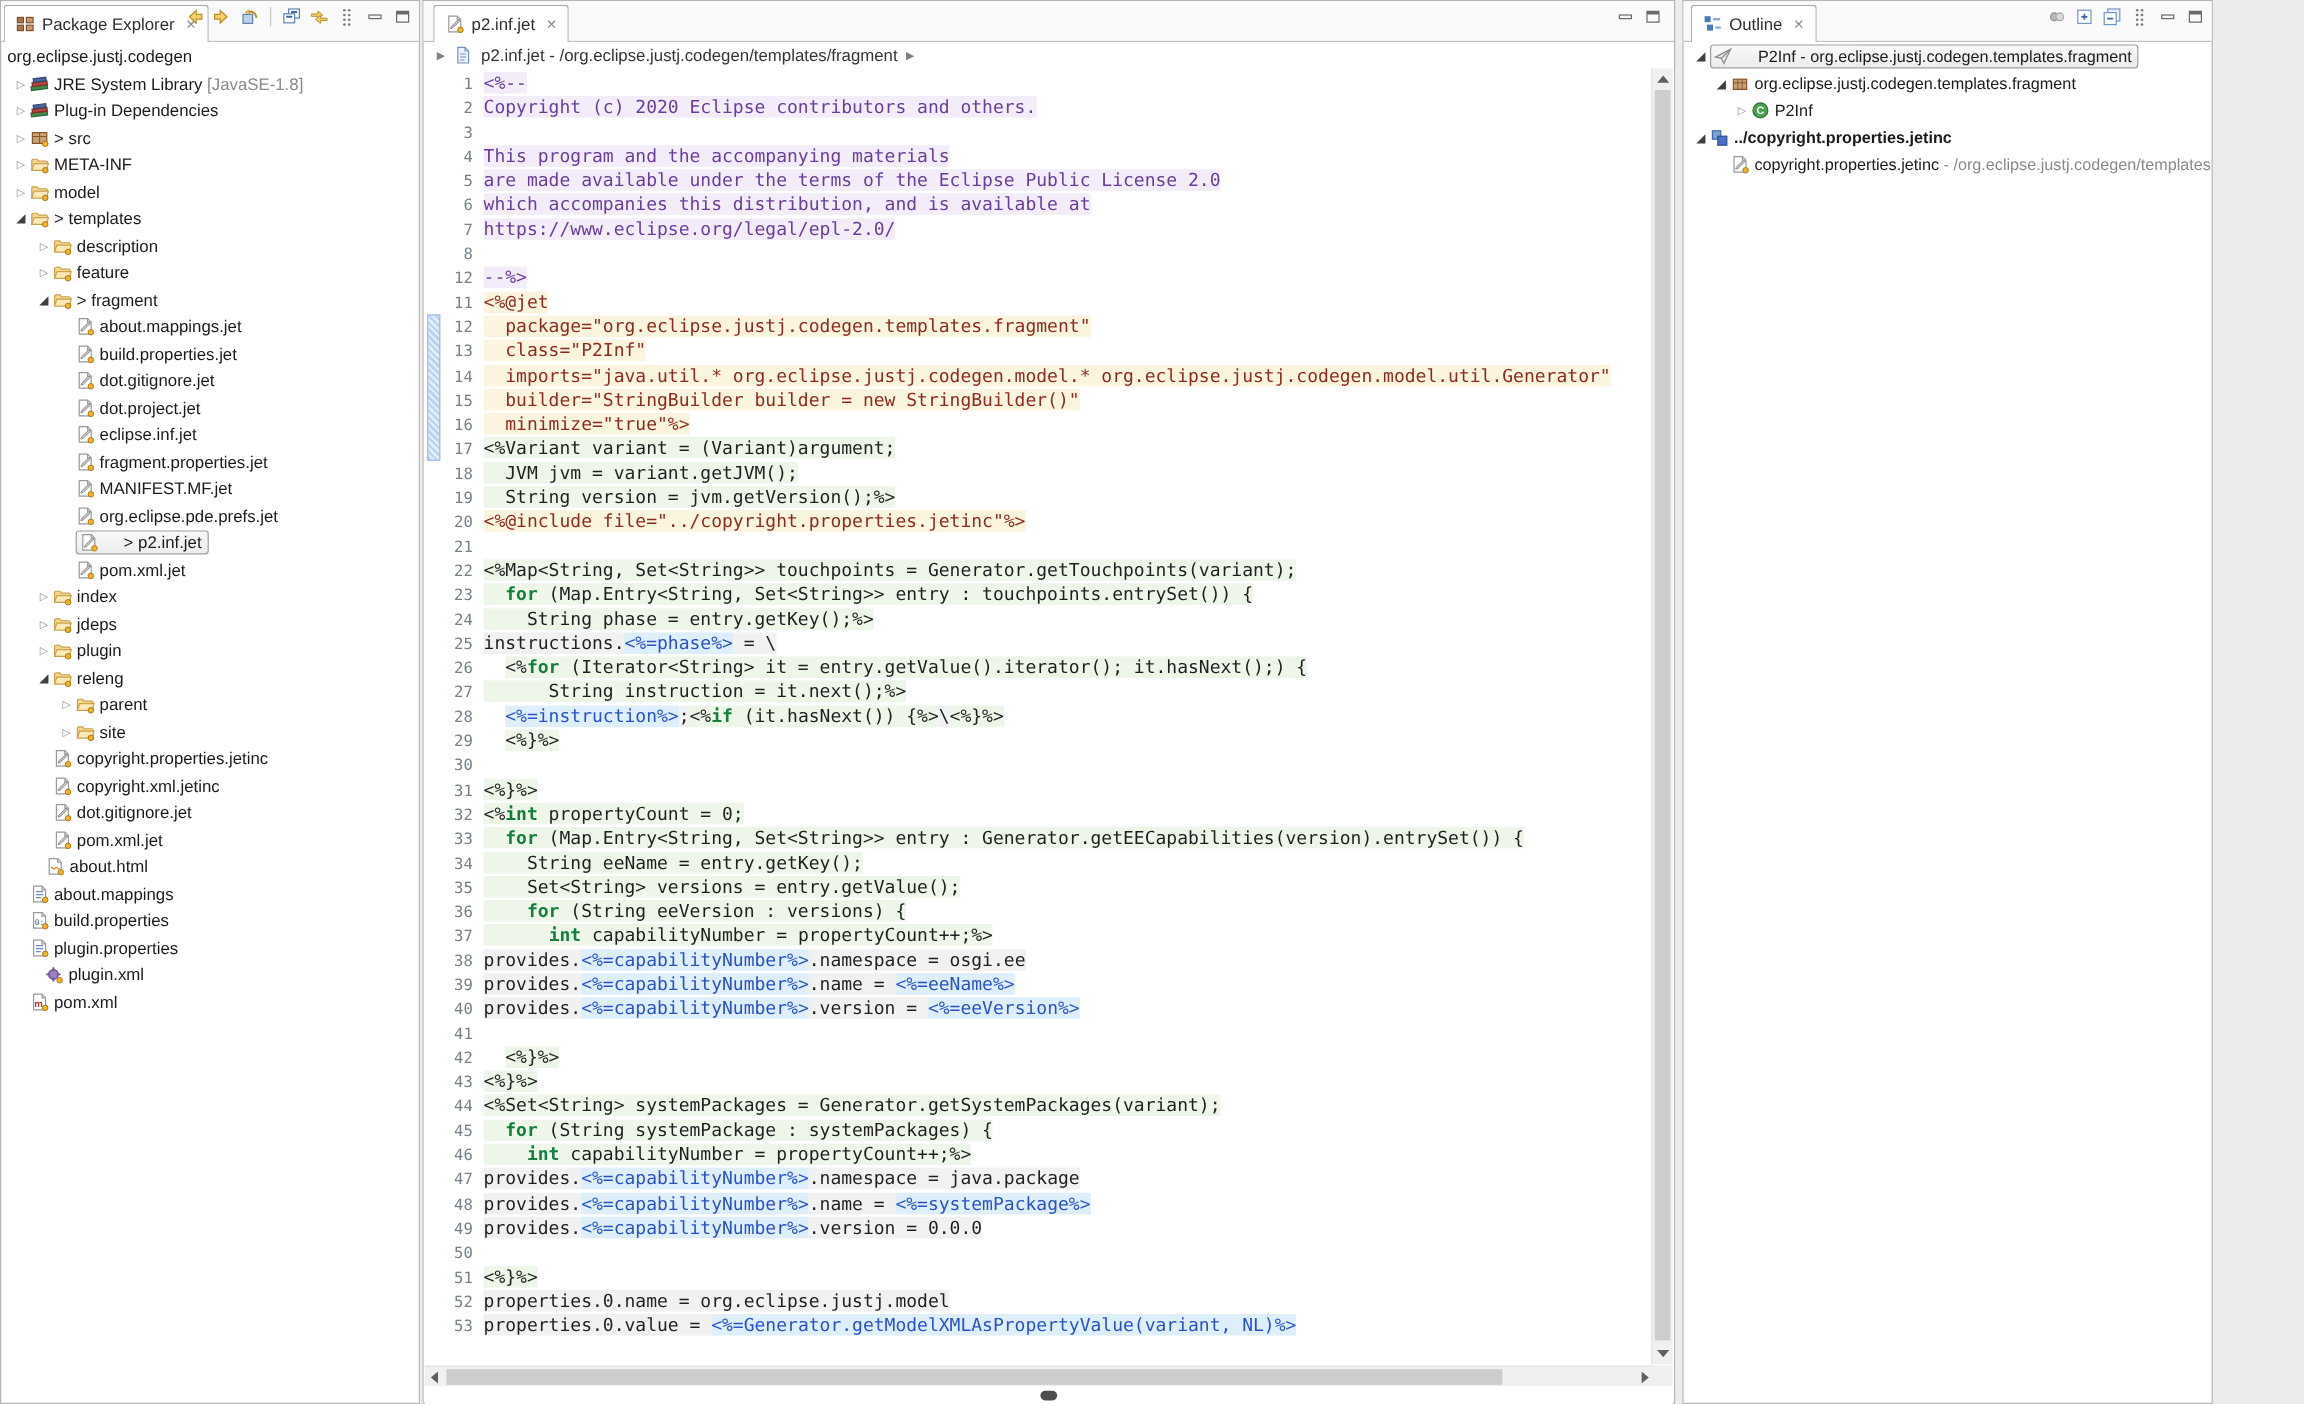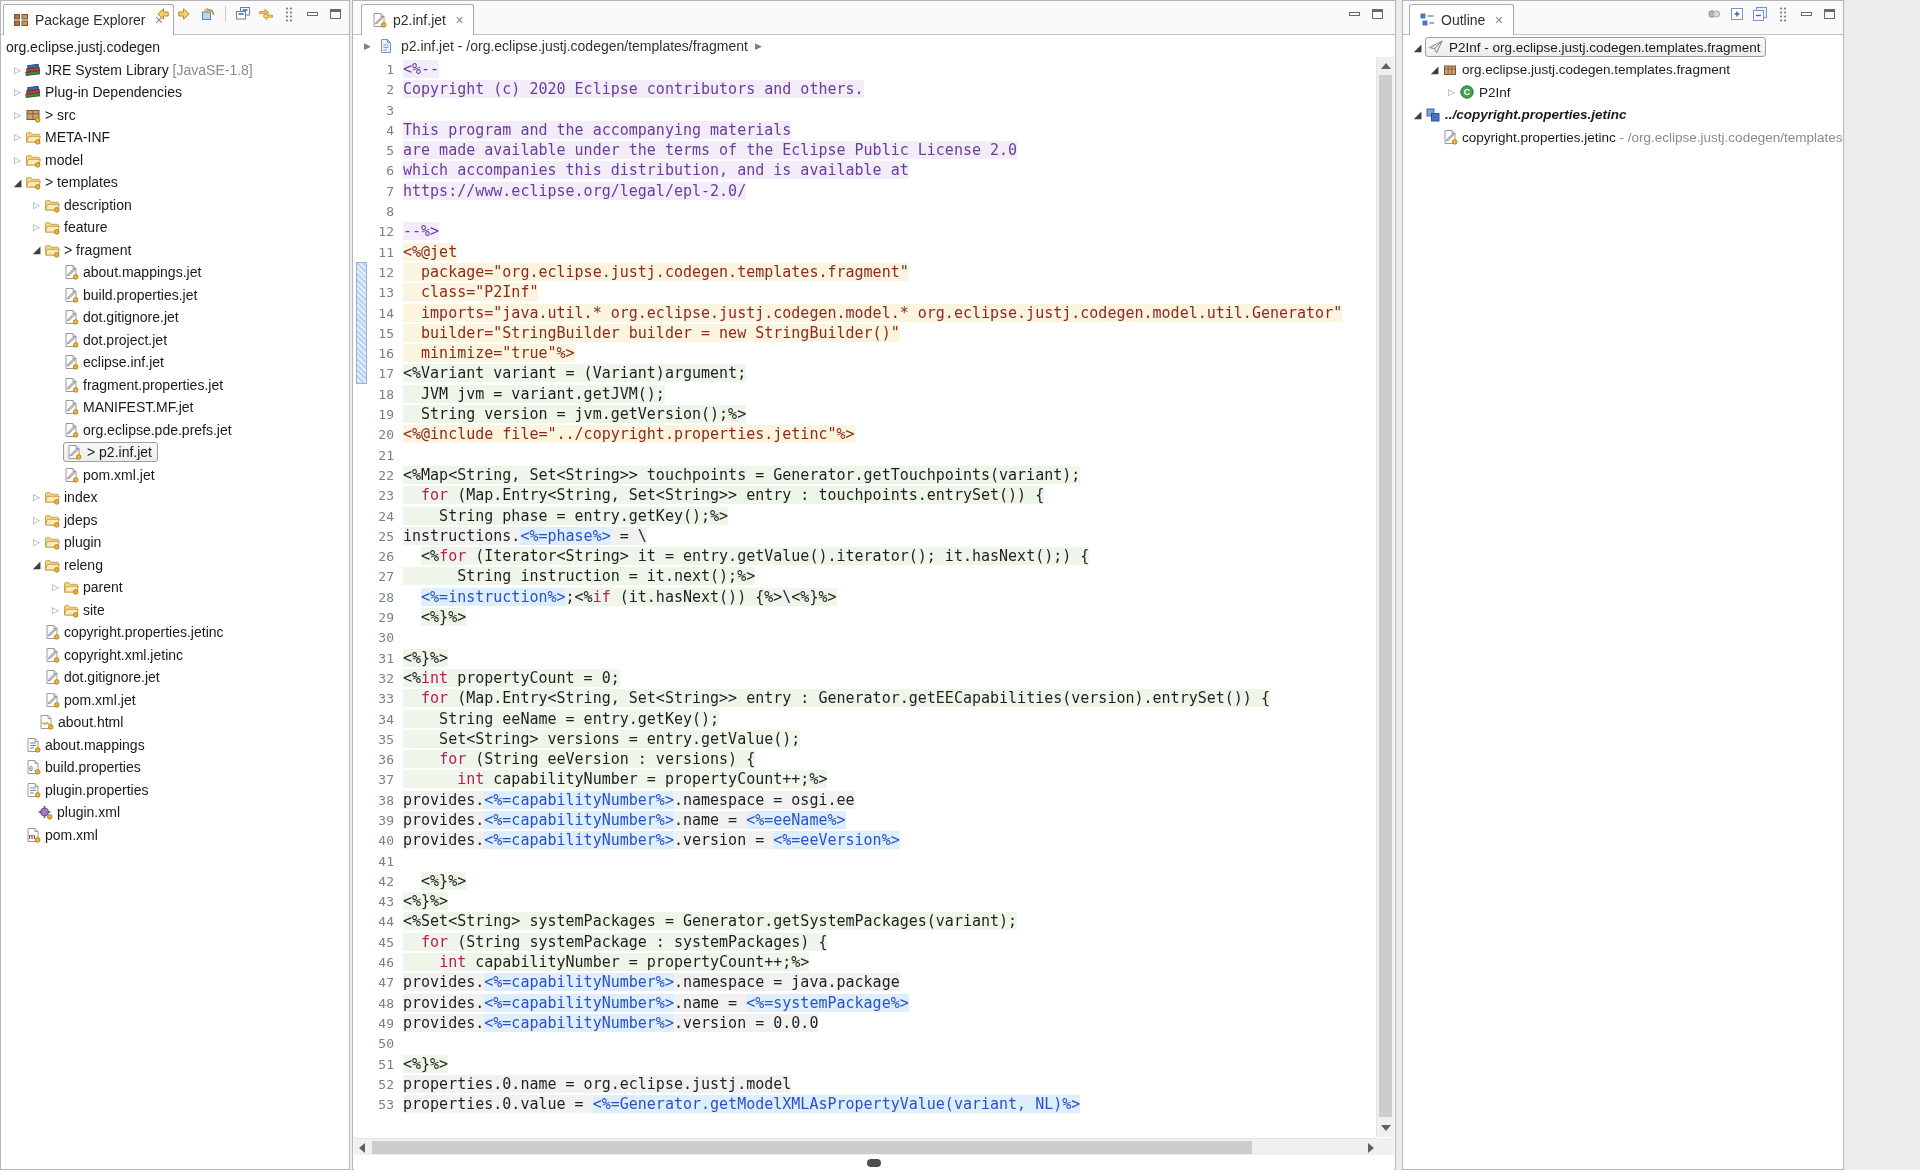--- a/index.html
+++ b/index.html
@@ -21,39 +21,39 @@
   .ticon{display:inline-flex;width:16px;height:16px;align-items:center;justify-content:center;}
   .tsep{width:1px;height:16px;background:#C8C8C8;margin:0 2px;}
   
   .tree{position:absolute;left:1px;right:1px;top:35px;bottom:1px;overflow:hidden;}
   .trow{height:22.5px;display:flex;align-items:center;white-space:nowrap;font-size:14px;color:#1A1A1A;}
   .ol .trow{font-size:13.5px;}
   .arrow{width:15px;flex:0 0 15px;text-align:center;font-size:9px;color:#8F8F8F;}
   .arrow.open{color:#3E3E3E;font-size:10px;}
   .tico{width:16px;height:16px;flex:0 0 16px;display:inline-flex;margin-right:4px;}
   .gray{color:#8A8A8A;}
-  .bold{font-weight:bold;font-style:italic;}
-  .selbox{display:inline-flex;align-items:center;gap:4px;border:1px solid #9E9E9E;
+  .bold{font-weight:bold;}
+  .selbox{display:inline-flex;align-items:center;gap:20px;border:1px solid #9E9E9E;
           background:linear-gradient(#F9F9F9,#ECECEC);border-radius:3px;padding:1px 5px 1px 2px;}
   .selbox .tico{margin-right:1px;}
   
   .breadcrumb{position:absolute;left:1px;right:18px;top:34px;height:22px;background:#FFF;
               display:flex;align-items:center;gap:7px;padding-left:10px;font-size:14px;color:#333;}
   .bc-arrow{font-size:9px;color:#7E7E7E;}
   
   .codewrap{position:absolute;left:1px;top:56px;width:1025px;height:1080px;background:#FFF;
             overflow:hidden;padding-top:2px;box-sizing:border-box;}
   .cl{height:20.3px;line-height:20.3px;white-space:pre;
       font-family:"DejaVu Sans Mono","Liberation Mono",monospace;font-size:15px;color:#1E1E1E;}
   .ln{display:inline-block;width:28px;margin-left:12px;margin-right:9px;text-align:right;
       color:#75808A;font-size:13px;}
   .c{color:#6A3D9C;background:#F2EDF9;}
   .d{color:#8E2A20;background:#FBF5DF;}
   .s{color:#1F1F1F;background:#EEF6EA;}
-  .k{color:#be185d;font-weight:normal;background:#EEF6EA;}
+  .k{color:#15803d;font-weight:bold;background:#EEF6EA;}
   .e{color:#2A52C8;background:#DFEEFB;}
   .t{color:#1F1F1F;background:#F1F1F1;}
   .p{}
   #marker{position:absolute;left:2px;width:11px;border:1px solid #8FB4DC;box-sizing:border-box;
           background:repeating-linear-gradient(45deg,#B9D4EE 0 2px,#E2EDF8 2px 4px);}
   
   .vs{position:absolute;right:1px;top:56px;width:17px;height:1080px;background:#F0F0F0;border-left:1px solid #E4E4E4;}
   .hs{position:absolute;left:1px;top:1137px;height:17px;width:1025px;background:#F0F0F0;border-top:1px solid #E4E4E4;}
   .corner{position:absolute;right:1px;top:1137px;width:17px;height:17px;background:#F0F0F0;}
   .thumb{position:absolute;background:#CDCDCD;}

